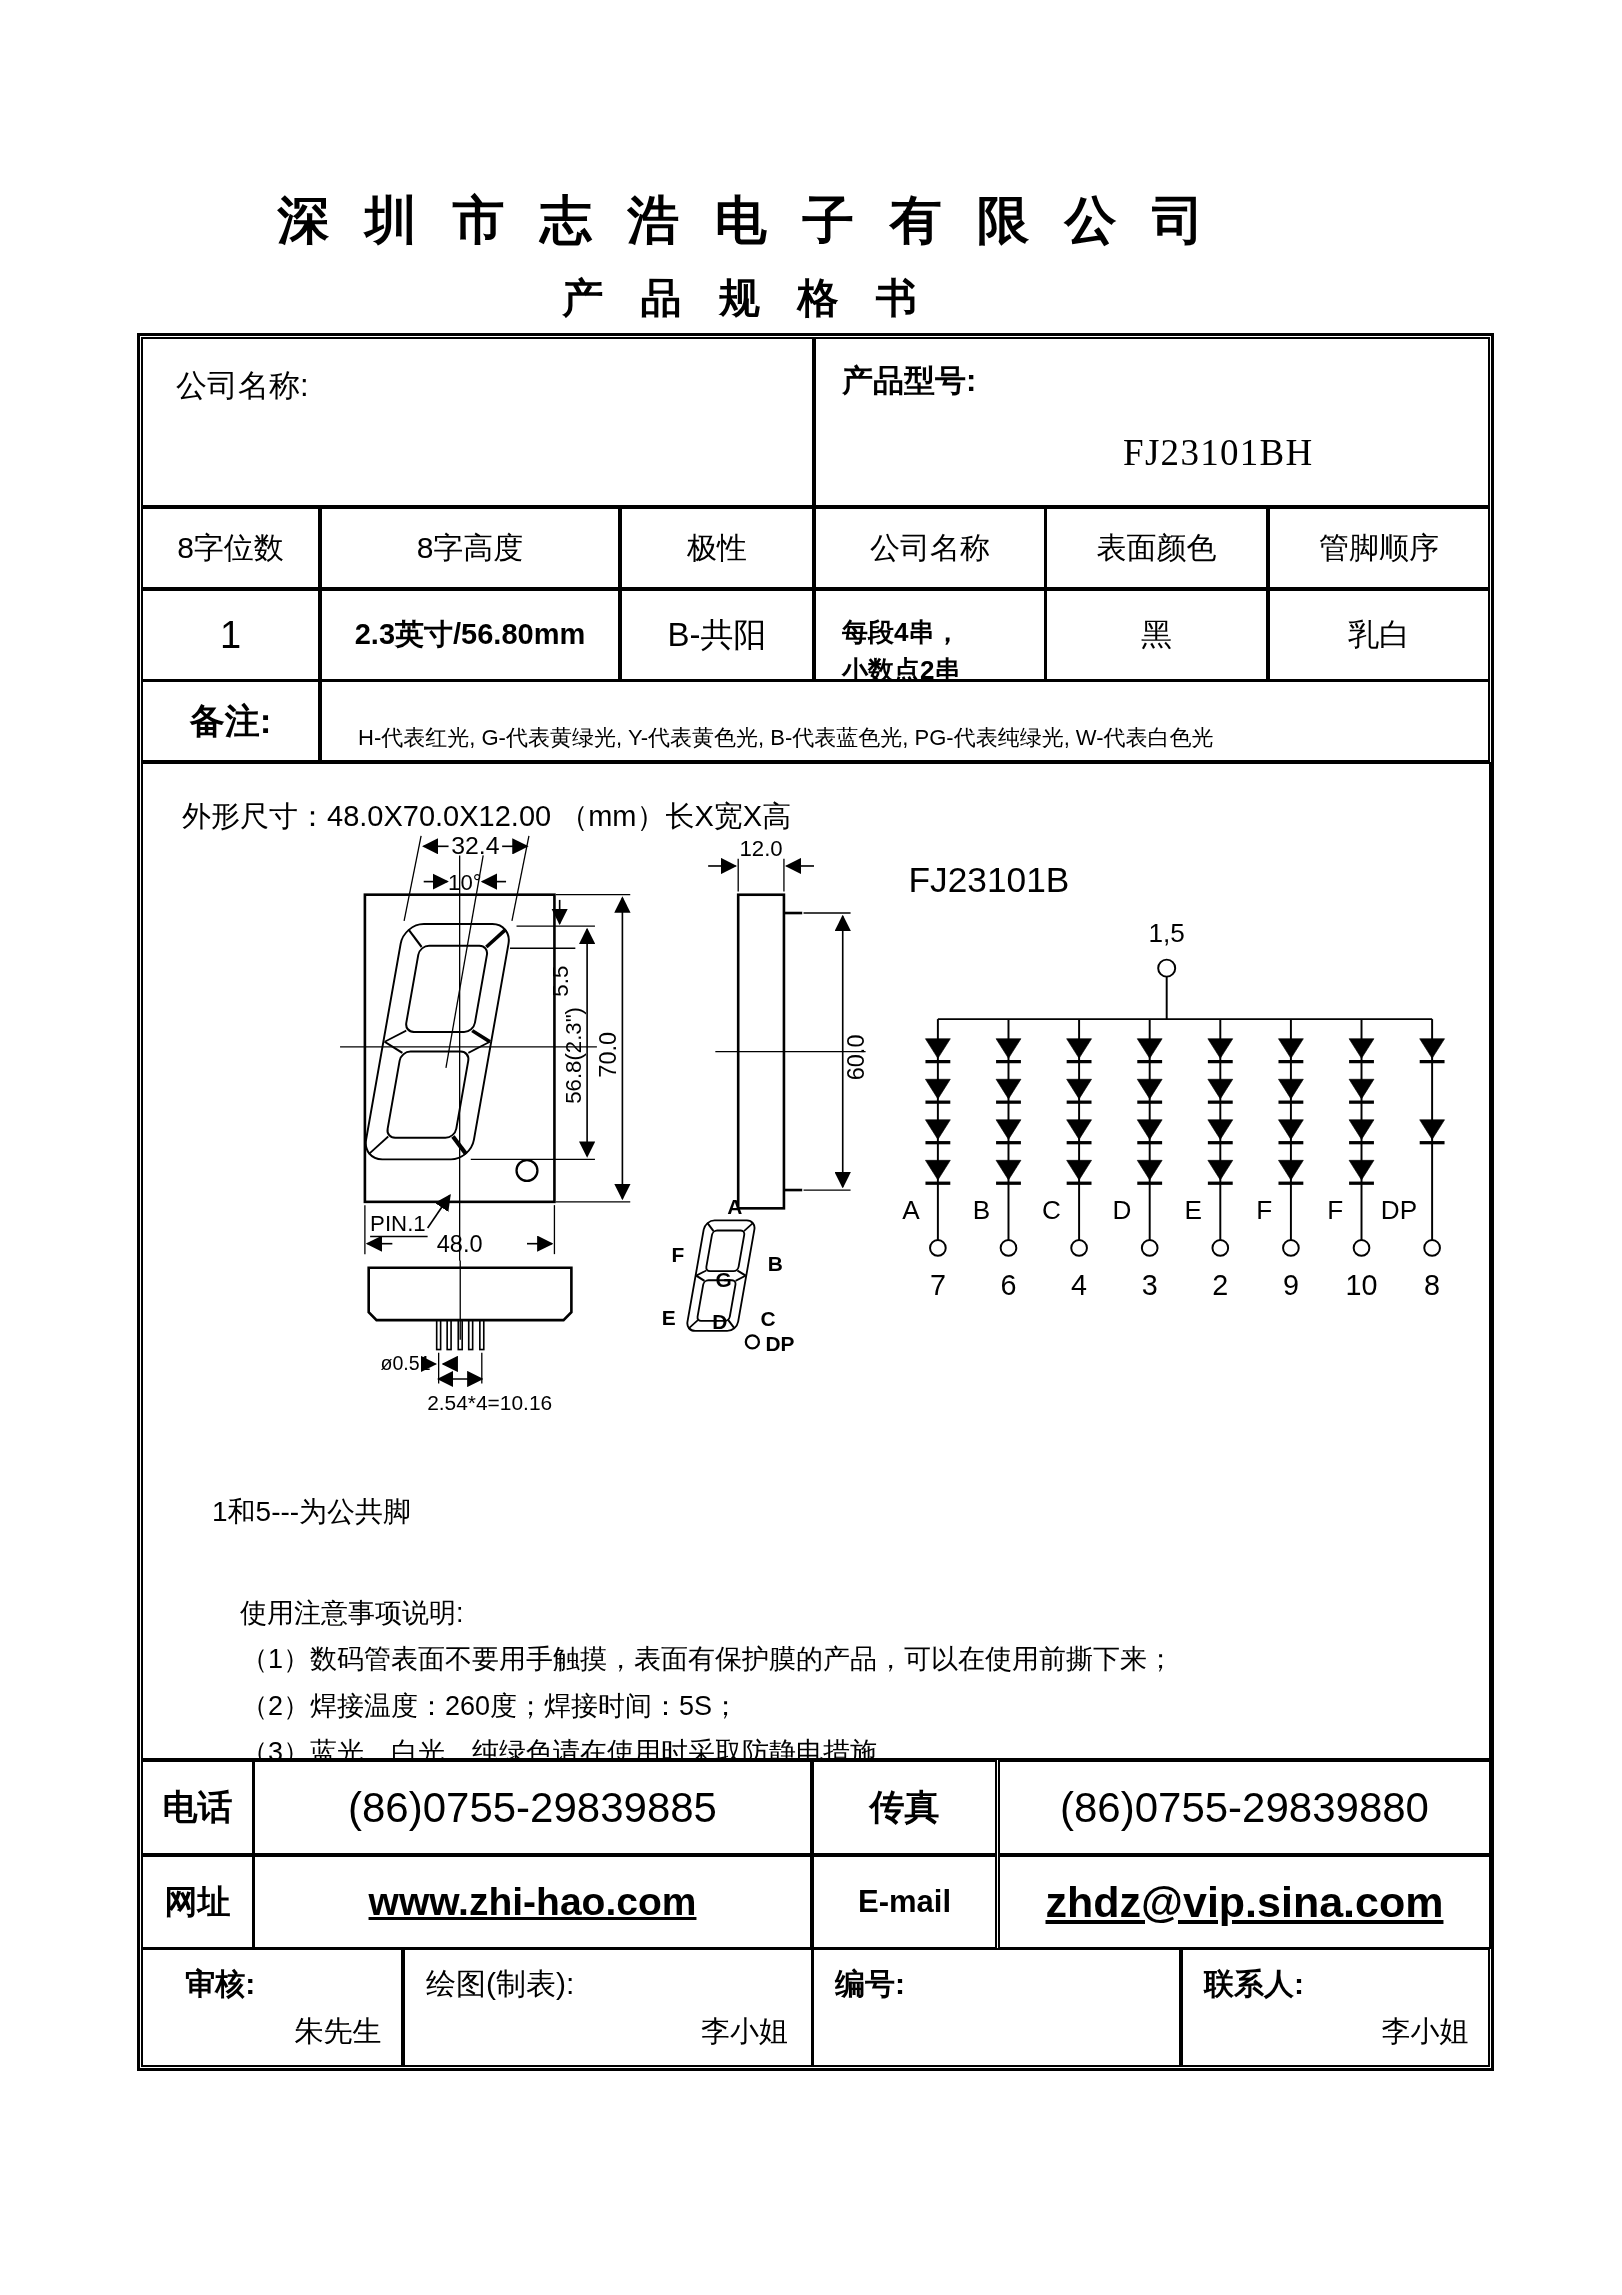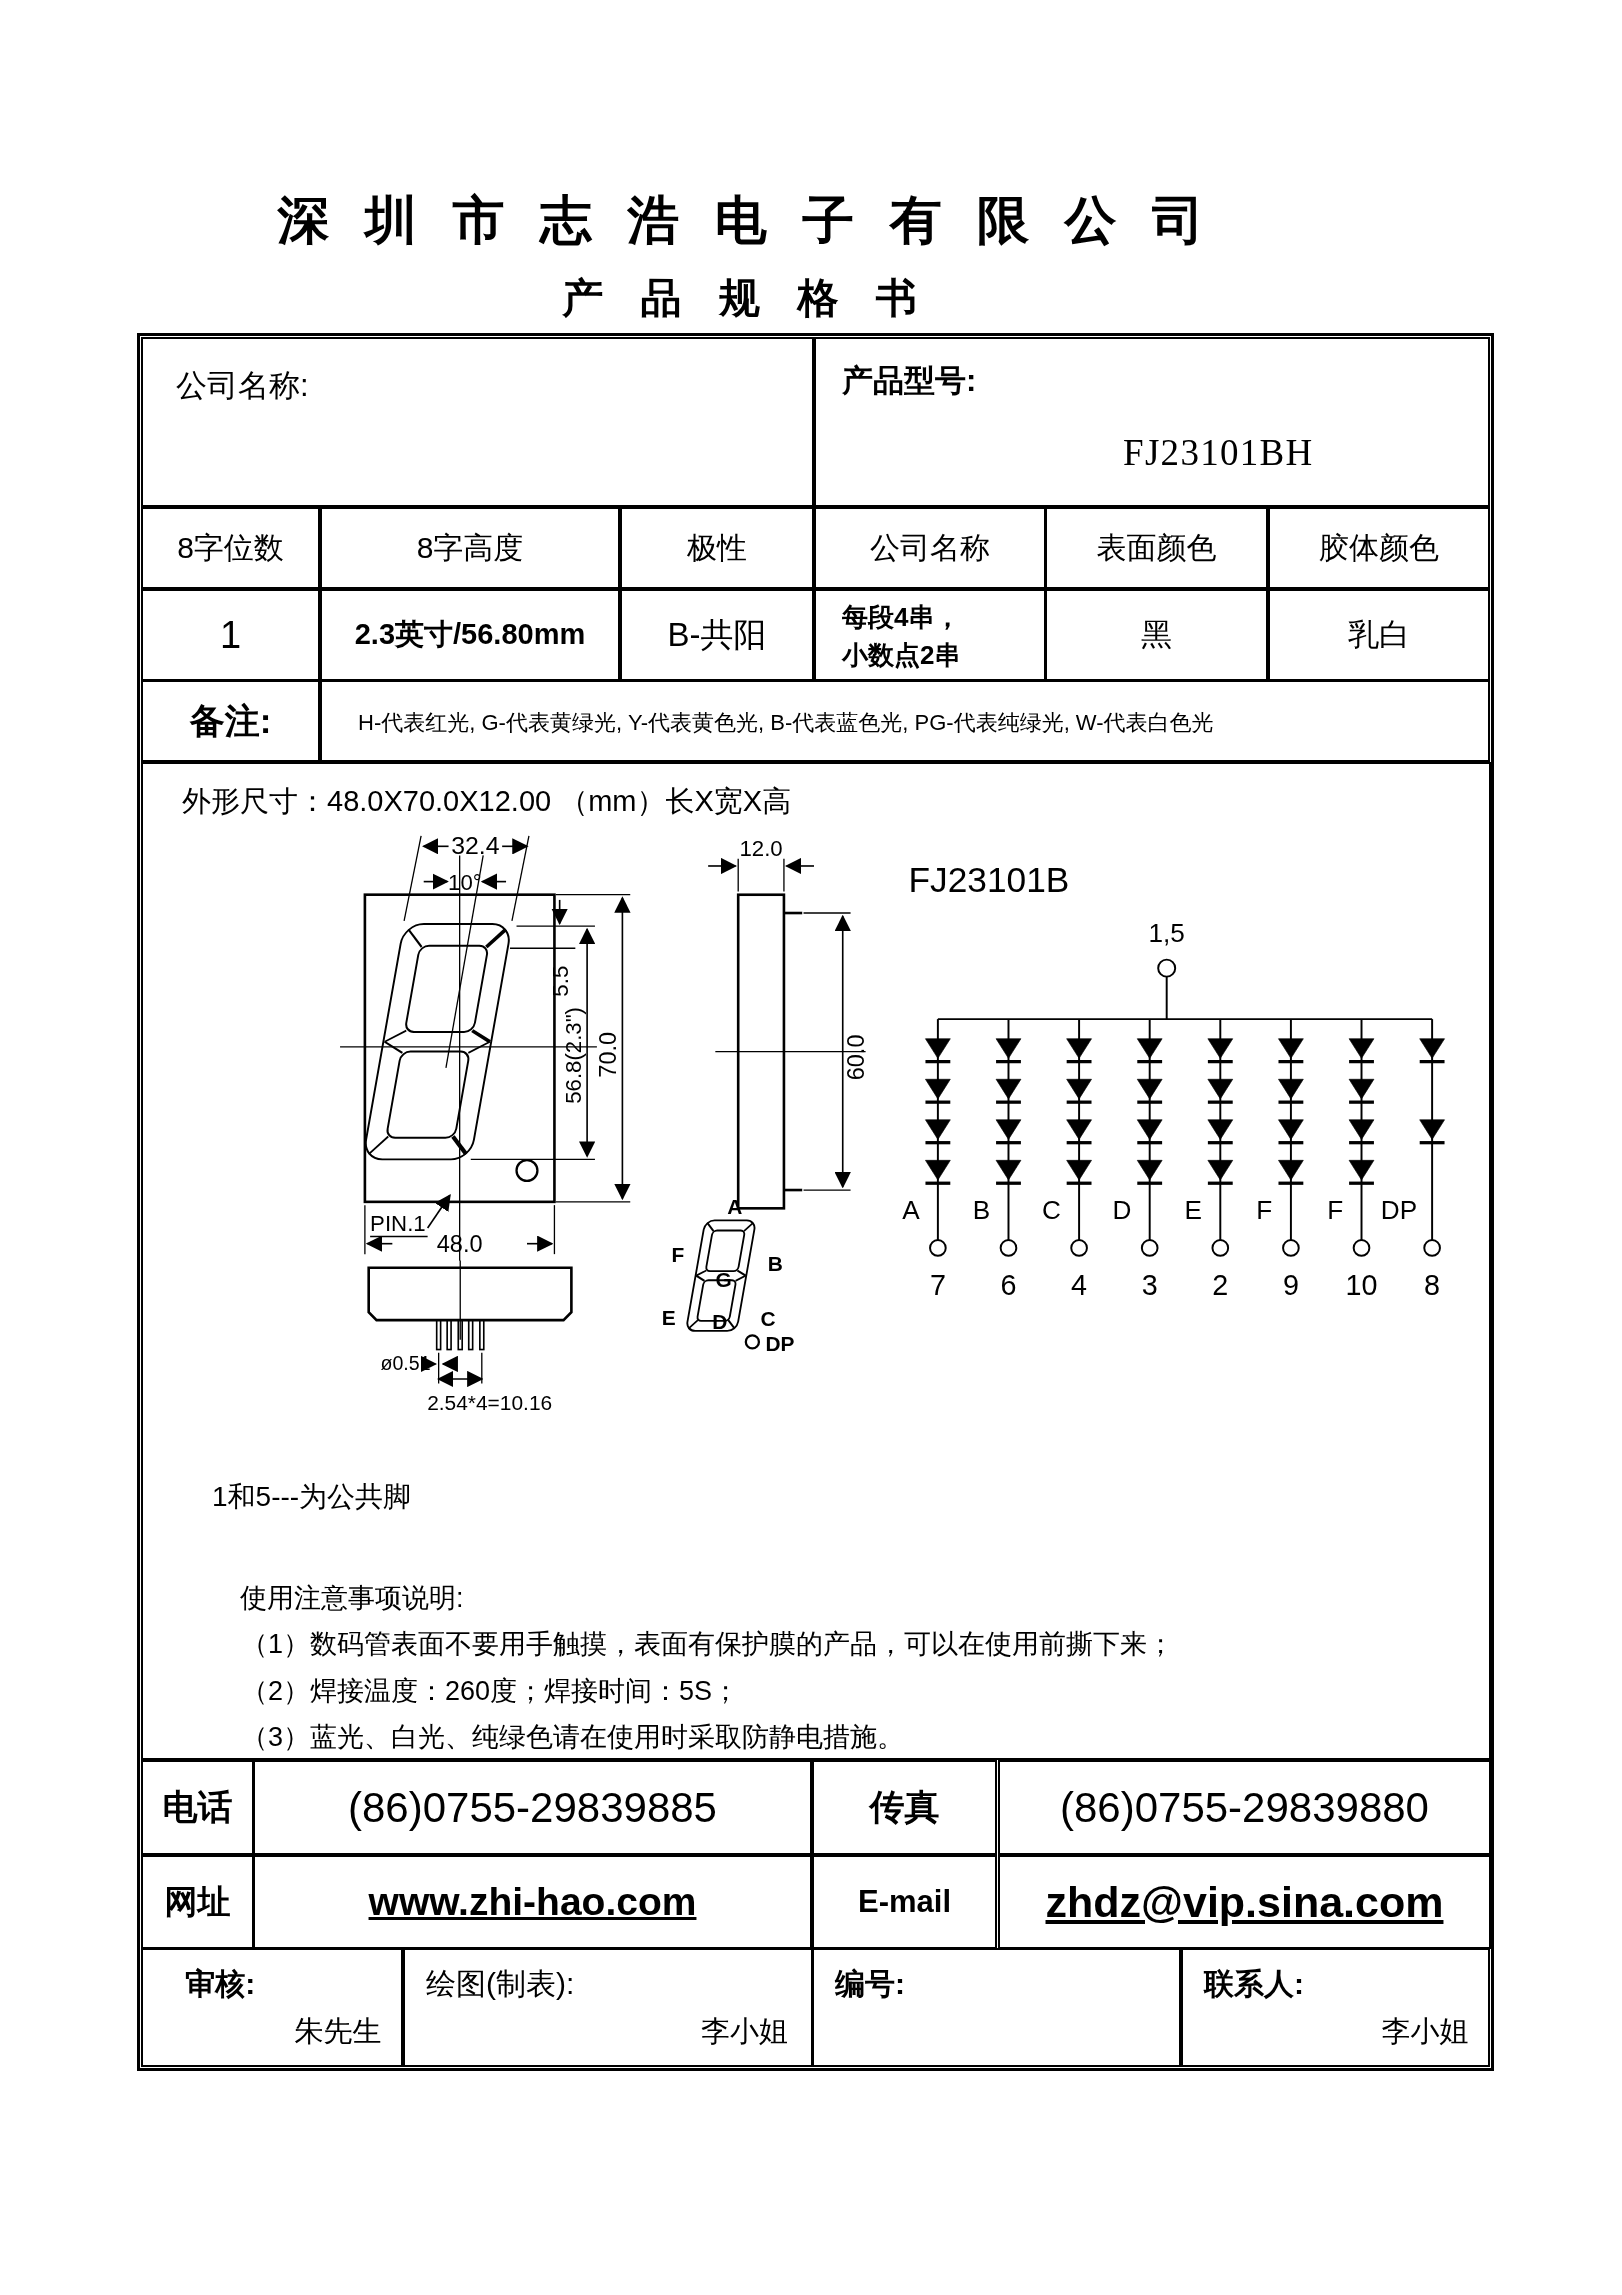--- a/index.html
+++ b/index.html
@@ -10,21 +10,21 @@
   .outline{position:absolute;border:3.9px solid #000;box-sizing:border-box;}
   .center{display:flex;align-items:center;justify-content:center;text-align:center;}
   .title{font-size:52px;letter-spacing:10.5px;font-weight:bold;white-space:nowrap;}
   .subtitle{font-size:41px;letter-spacing:13px;font-weight:bold;white-space:nowrap;}
   .lbl48{font-size:31px;}
   .hdr{font-size:30px;}
   .serifv{font-family:"Liberation Serif",serif;}
   svg{position:absolute;overflow:visible;}
   svg text{font-family:"Liberation Sans",sans-serif;fill:#000;}
   .und{text-decoration:underline;}
-  .nw{white-space:nowrap;}
+  .nw{white-space:nowrap;margin-top:15px;}
 </style>
 </head>
 <body>
 
 <div class="page">
 
   <div class="abs subtitle" style="left:0;top:271px;width:1492px;text-align:center;">产 品 规 格 书</div>
   <div class="abs title" style="left:0;top:186px;width:1492px;text-align:center;">深 圳 市 志 浩 电 子 有 限 公 司</div>
 
   <div class="outline" style="left:137px;top:333px;width:1357px;height:1738px;"></div>
@@ -35,21 +35,21 @@
   <div class="cell" style="left:814px;top:337px;width:676px;height:170px;">
     <div class="abs lbl48" style="left:26px;top:21px;font-weight:bold;">产品型号:</div>
     <div class="abs serifv" style="left:307px;top:92px;font-size:37px;letter-spacing:1.3px;">FJ23101BH</div>
   </div>
 
   <div class="cell center hdr" style="left:141px;top:507px;width:179px;height:82px;">8字位数</div>
   <div class="cell center hdr" style="left:320px;top:507px;width:300px;height:82px;">8字高度</div>
   <div class="cell center hdr" style="left:620px;top:507px;width:194px;height:82px;">极性</div>
   <div class="cell center hdr" style="left:814px;top:507px;width:232px;height:82px;">公司名称</div>
   <div class="cell center hdr" style="left:1045px;top:507px;width:223px;height:82px;">表面颜色</div>
-  <div class="cell center hdr" style="left:1268px;top:507px;width:222px;height:82px;">胶体颜色</div>
+  <div class="cell center hdr" style="left:1268px;top:507px;width:222px;height:82px;">管脚顺序</div>
 
   <div class="cell center" style="left:141px;top:589px;width:179px;height:92px;font-size:38px;">1</div>
   <div class="cell center" style="left:320px;top:589px;width:300px;height:92px;font-size:29px;font-weight:bold;">2.3英寸/56.80mm</div>
   <div class="cell center" style="left:620px;top:589px;width:194px;height:92px;font-size:33px;">B-共阳</div>
   <div class="cell" style="left:814px;top:589px;width:232px;height:92px;">
     <div class="abs nw" style="left:26px;top:9.2px;font-size:26px;font-weight:bold;">每段4串，</div>
     <div class="abs nw" style="left:26px;top:47px;font-size:26px;font-weight:bold;">小数点2串</div>
   </div>
   <div class="cell center" style="left:1045px;top:589px;width:223px;height:92px;font-size:31px;">黑</div>
   <div class="cell center" style="left:1268px;top:589px;width:222px;height:92px;font-size:31px;">乳白</div>

